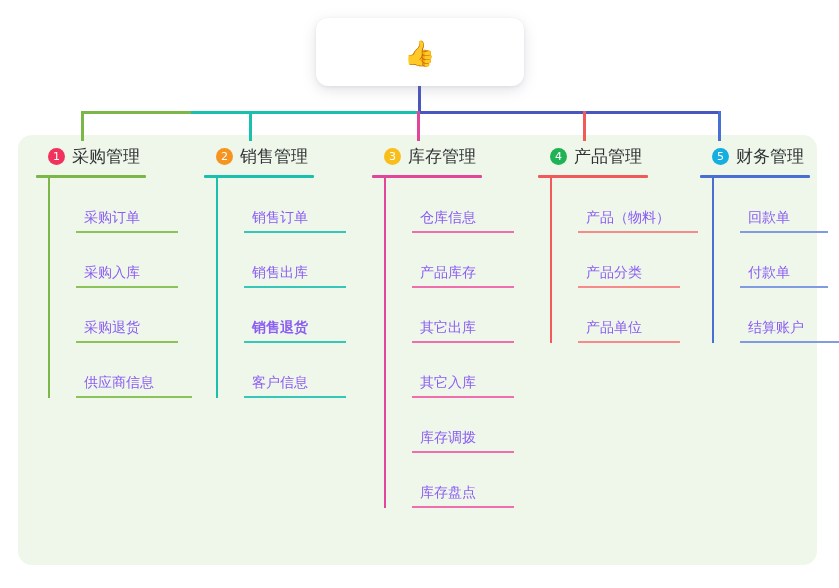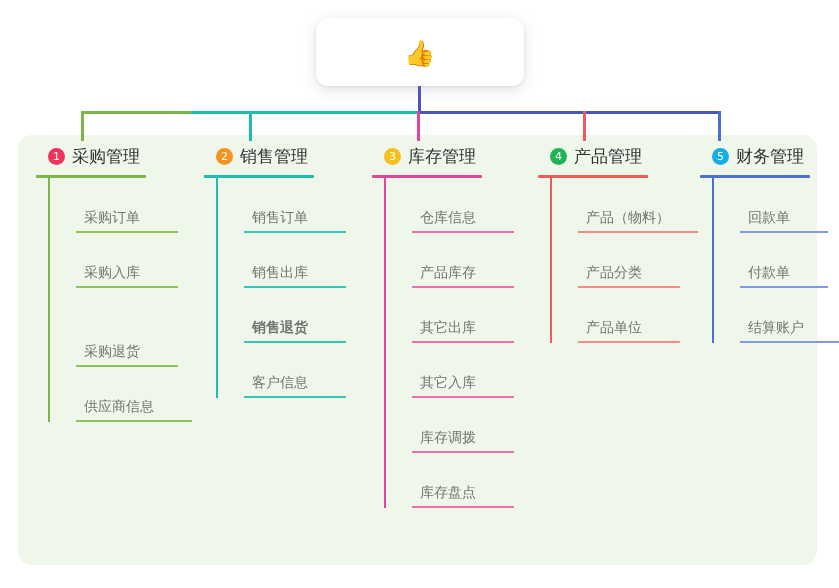--- a/index.html
+++ b/index.html
@@ -118,21 +118,21 @@
   .leaf {
     position: relative;
     height: 55px;
     display: flex;
     flex-direction: column;
     justify-content: flex-end;
     align-items: flex-start;
   }
   .leaf-label {
     font-size: 14px;
-    color: #737373;
+    color: #8b5cf6;
     white-space: nowrap;
     padding: 0 8px 4px 8px;
     text-align: center;
   }
   .leaf-rule {
     height: 2px;
     align-self: stretch;
     margin-right: 8px;
   }
 </style>
@@ -168,21 +168,21 @@
     <div class="leaves">
       <div class="spine" style="background:#7ab648;"></div>
       <div class="leaf" style="width:110px;">
         <span class="leaf-label">采购订单</span>
         <div class="leaf-rule" style="background:#8bc35a;"></div>
       </div>
       <div class="leaf" style="width:110px;">
         <span class="leaf-label">采购入库</span>
         <div class="leaf-rule" style="background:#8bc35a;"></div>
       </div>
-      <div class="leaf" style="width:110px;margin-top:24px;">
+      <div class="leaf" style="width:110px;">
         <span class="leaf-label">采购退货</span>
         <div class="leaf-rule" style="background:#8bc35a;"></div>
       </div>
       <div class="leaf" style="width:124px;">
         <span class="leaf-label">供应商信息</span>
         <div class="leaf-rule" style="background:#8bc35a;"></div>
       </div>
     </div>
   </div>
 

